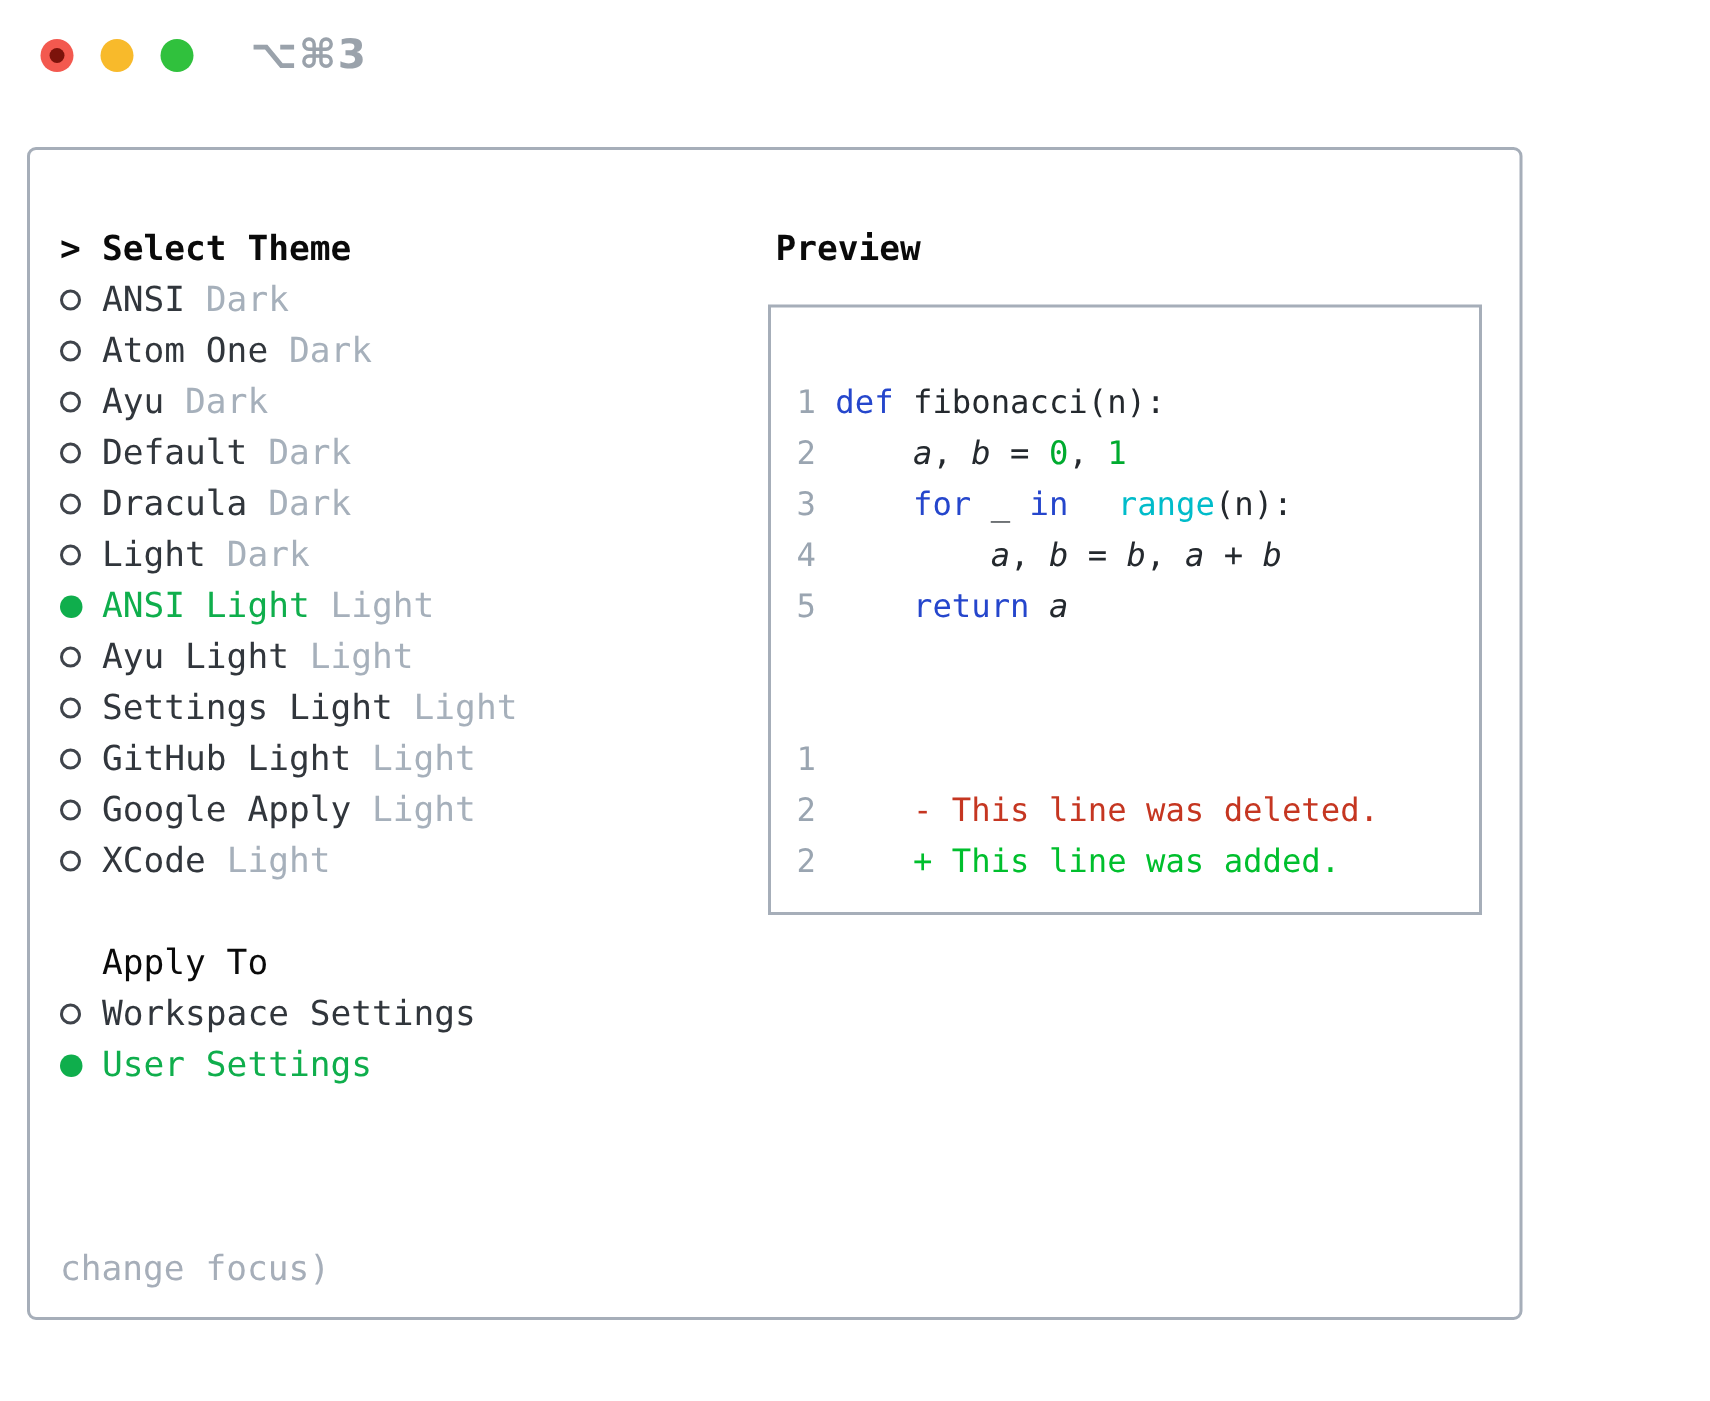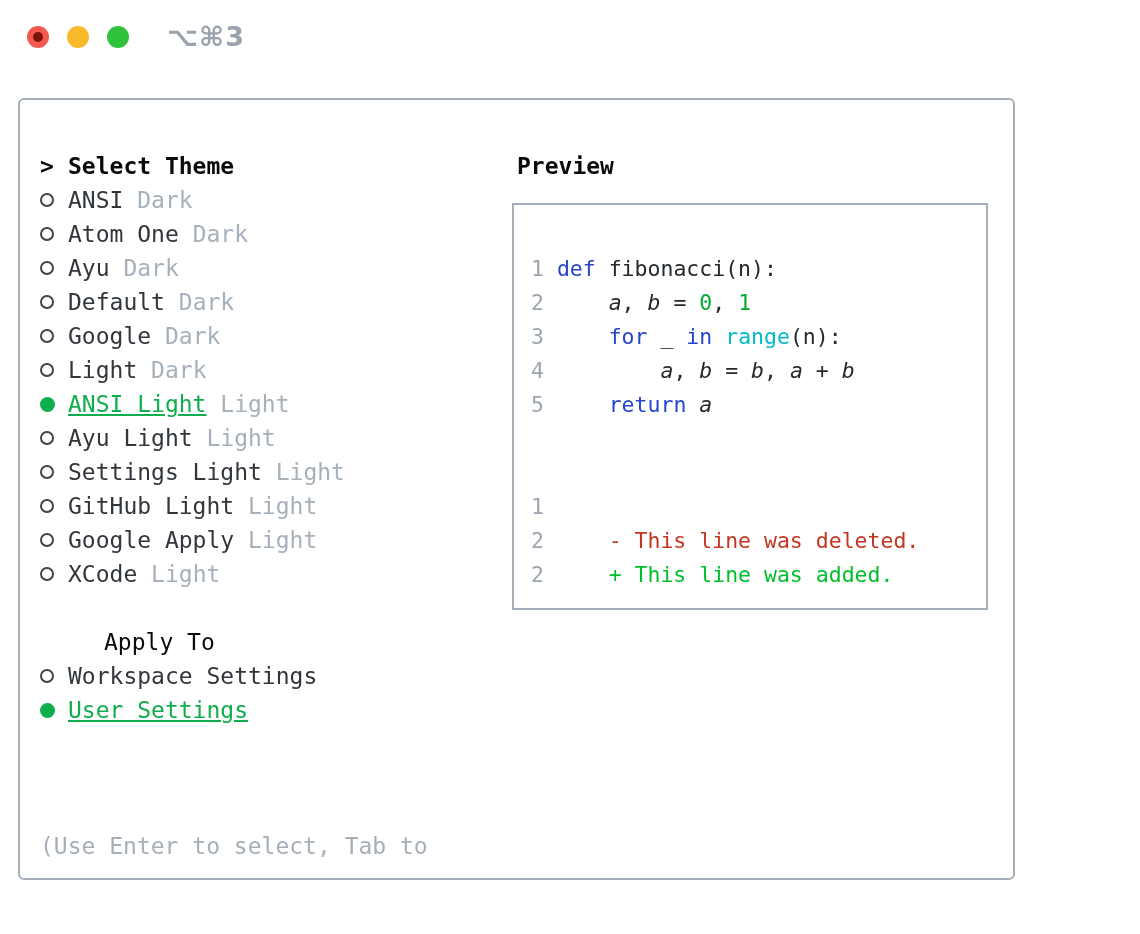--- a/index.html
+++ b/index.html
@@ -45,44 +45,44 @@
   }
 
   
   .left-col{position:absolute;left:20px;top:49px;}
   .row{display:flex;align-items:center;height:34px;font-size:23px;}
   .marker{width:28px;display:flex;align-items:center;flex:0 0 28px;}
   .hdr-marker{color:var(--ink);font-weight:bold;}
   .ring{width:14px;height:14px;border:2px solid #3f444b;border-radius:50%;box-sizing:border-box;}
   .seldot{width:15px;height:15px;border-radius:50%;background:var(--green);}
   .name{color:var(--item);white-space:pre;}
-  .row.selected .name{color:var(--green);text-decoration:underline;}
+  .row.selected .name{color:var(--green);}
   .badge{color:var(--badge);margin-left:1ch;white-space:pre;}
-  .section-header .name{color:var(--ink);margin-left:36px;}
+  .section-header .name{color:var(--ink);}
   .theme-header .name{color:var(--ink);font-weight:bold;}
   .blank-row{height:34px;}
   .hint{font-size:23px;line-height:34px;color:var(--muted);white-space:pre;}
 
   
   .preview-title{
     position:absolute;left:482px;top:49px;height:34px;display:flex;align-items:center;
     font-size:23px;font-weight:bold;color:var(--ink);margin-left:15px;
   }
   .preview-box{
     position:absolute;left:492px;top:103px;width:476px;height:407px;
     border:2px solid var(--border-gray);box-sizing:border-box;background:#fff;
     padding:47px 0 0 17px;overflow:hidden;
   }
   .crow{display:flex;height:34px;line-height:34px;font-size:21.5px;white-space:pre;}
   .ln{width:2ch;color:var(--lnum);flex:0 0 auto;}
   .diff-gap{height:68px;}
   .tk-kw{color:var(--kw);}
   .tk-plain{color:var(--code);}
   .tk-num{color:var(--numgreen);}
-  .tk-builtin{color:var(--cyan);}
+  .tk-builtin{color:var(--cyan);margin-left:20px;}
   .tk-var{color:var(--code);font-style:italic;}
   .tk-ctx{color:var(--ctx);}
   .tk-del{color:var(--del);}
   .tk-add{color:var(--add);}
 </style>
 </head>
 <body>
 
 <div class="window">
 
@@ -129,21 +129,21 @@
             <span class="marker">
               <span class="ring"></span>
             </span>
             <span class="name">Default</span>
             <span class="badge">Dark</span>
           </div>
           <div class="row">
             <span class="marker">
               <span class="ring"></span>
             </span>
-            <span class="name">Google</span>
+            <span class="name">Dracula</span>
             <span class="badge">Dark</span>
           </div>
           <div class="row">
             <span class="marker">
               <span class="ring"></span>
             </span>
             <span class="name">Light</span>
             <span class="badge">Dark</span>
           </div>
           <div class="row selected">
@@ -208,21 +208,20 @@
             <span class="marker">
               <span class="seldot"></span>
             </span>
             <span class="name">User Settings</span>
           </div>
         </div>
 
       <div class="blank-row"></div>
 
       <div class="hint">
-        <div>(Use Enter to select, Tab to</div>
         <div>change focus)</div>
       </div>
     </div>
 
     <div class="preview-title">Preview</div>
 
     <div class="preview-box">
       <div id="code-lines">
           <div class="crow"><span class="ln">1</span><span class="tk-kw">def</span><span class="tk-plain"> fibonacci(n):</span></div>
           <div class="crow"><span class="ln">2</span><span class="tk-plain">    </span><span class="tk-var">a</span><span class="tk-plain">, </span><span class="tk-var">b</span><span class="tk-plain"> = </span><span class="tk-num">0</span><span class="tk-plain">, </span><span class="tk-num">1</span></div>

